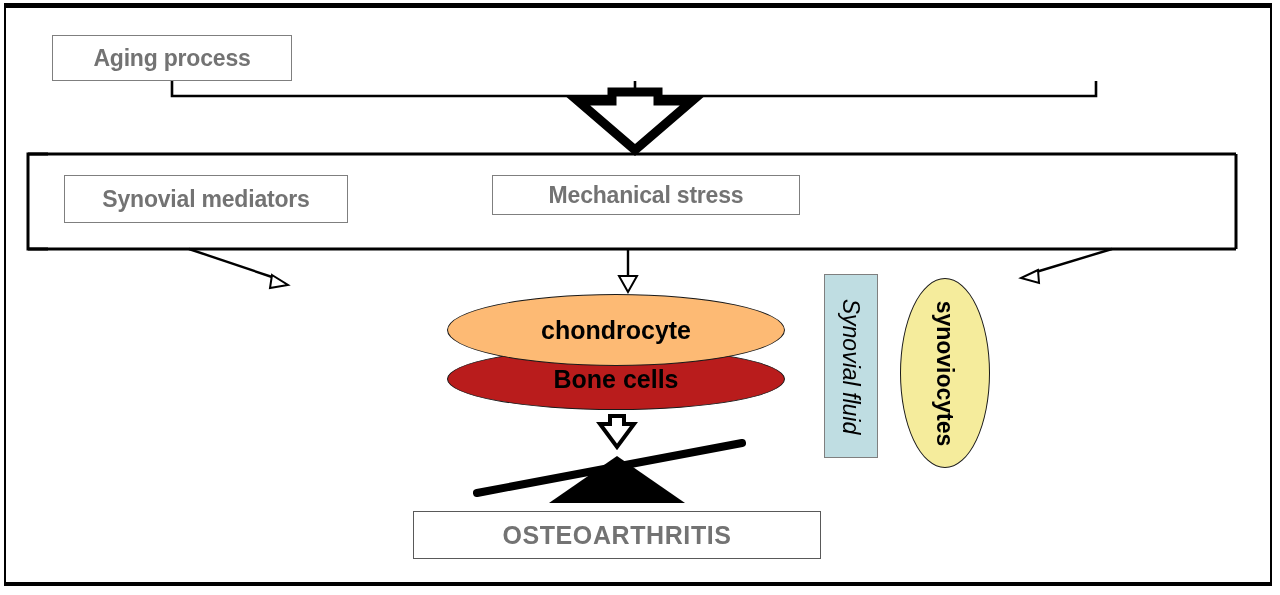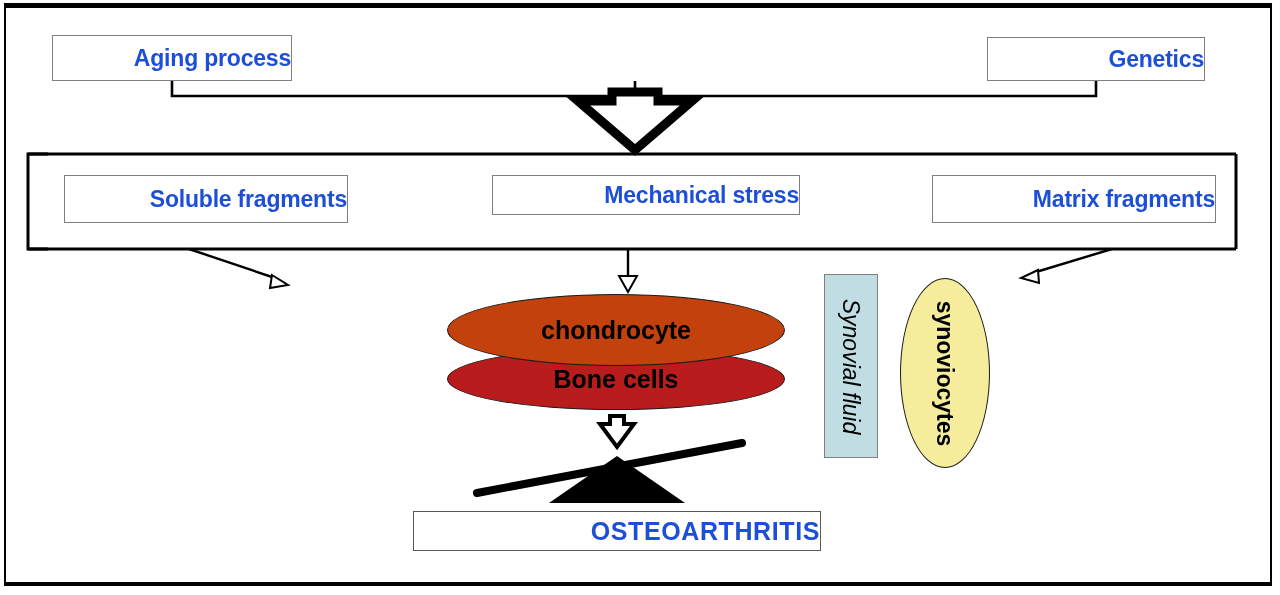--- a/index.html
+++ b/index.html
@@ -40,59 +40,59 @@
     pointer-events: none;
   }
   
   .node-box {
     position: absolute;
     box-sizing: border-box;
     border: 1.5px solid #7f7f7f;
     background: #ffffff;
     display: flex;
     align-items: center;
-    justify-content: flex-end;
-    color: #1d4ed8;
+    justify-content: center;
+    color: #737373;
     font-weight: bold;
     letter-spacing: -0.2px;
     white-space: nowrap;
   }
   .node-box.dark-edge {
     border-color: #595959;
   }
   
   #box-aging    { left: 52px;  top: 35px;  width: 240px; height: 46px; font-size: 23px; }
   #box-overload { left: 460px; top: 35px;  width: 350px; height: 46px; font-size: 23px; }
   #box-genetics { left: 987px; top: 37px;  width: 218px; height: 44px; font-size: 23px; }
   
   #box-soluble  { left: 64px;  top: 175px; width: 284px; height: 48px; font-size: 23px; }
   #box-mech     { left: 492px; top: 175px; width: 308px; height: 40px; font-size: 23px; }
   #box-matrix   { left: 932px; top: 175px; width: 284px; height: 48px; font-size: 23px; }
   
   #box-oa {
-    left: 413px; top: 511px; width: 408px; height: 40px;
+    left: 413px; top: 511px; width: 408px; height: 48px;
     font-size: 25px; letter-spacing: 0.6px;
   }
 
   
   .ellipse-node {
     position: absolute;
     box-sizing: border-box;
     border: 1.3px solid #1a1a1a;
     border-radius: 50%;
     display: flex;
     align-items: center;
     justify-content: center;
     color: #000000;
     font-weight: bold;
     white-space: nowrap;
   }
   #ellipse-chondrocyte {
     left: 447px; top: 294px; width: 338px; height: 72px;
-    background: #c2410c;
+    background: #fdba74;
     font-size: 25px;
     z-index: 3;
   }
   #ellipse-bonecells {
     left: 447px; top: 348px; width: 338px; height: 62px;
     background: #b91c1c;
     font-size: 25px;
     z-index: 2;
   }
   #ellipse-synoviocytes {
@@ -174,35 +174,29 @@
       <polygon points="617,456 685,503 549,503" fill="#000000"></polygon>
       <line x1="477" y1="493" x2="742" y2="443" stroke="#000000" stroke-width="8" stroke-linecap="round"></line>
     </g>
   </svg>
 
   <div class="node-box" id="box-aging">
     <span>Aging process</span>
   </div>
 
 
-  <div class="node-box" id="box-genetics">
-    <span>Genetics</span>
-  </div>
 
   <div class="node-box" id="box-soluble">
-    <span>Soluble fragments</span>
+    <span>Synovial mediators</span>
   </div>
 
   <div class="node-box" id="box-mech">
     <span>Mechanical stress</span>
   </div>
 
-  <div class="node-box" id="box-matrix">
-    <span>Matrix fragments</span>
-  </div>
 
   <div class="ellipse-node" id="ellipse-bonecells">
     <span>Bone cells</span>
   </div>
 
   <div class="ellipse-node" id="ellipse-chondrocyte">
     <span>chondrocyte</span>
   </div>
 
   <div id="box-synovial">

